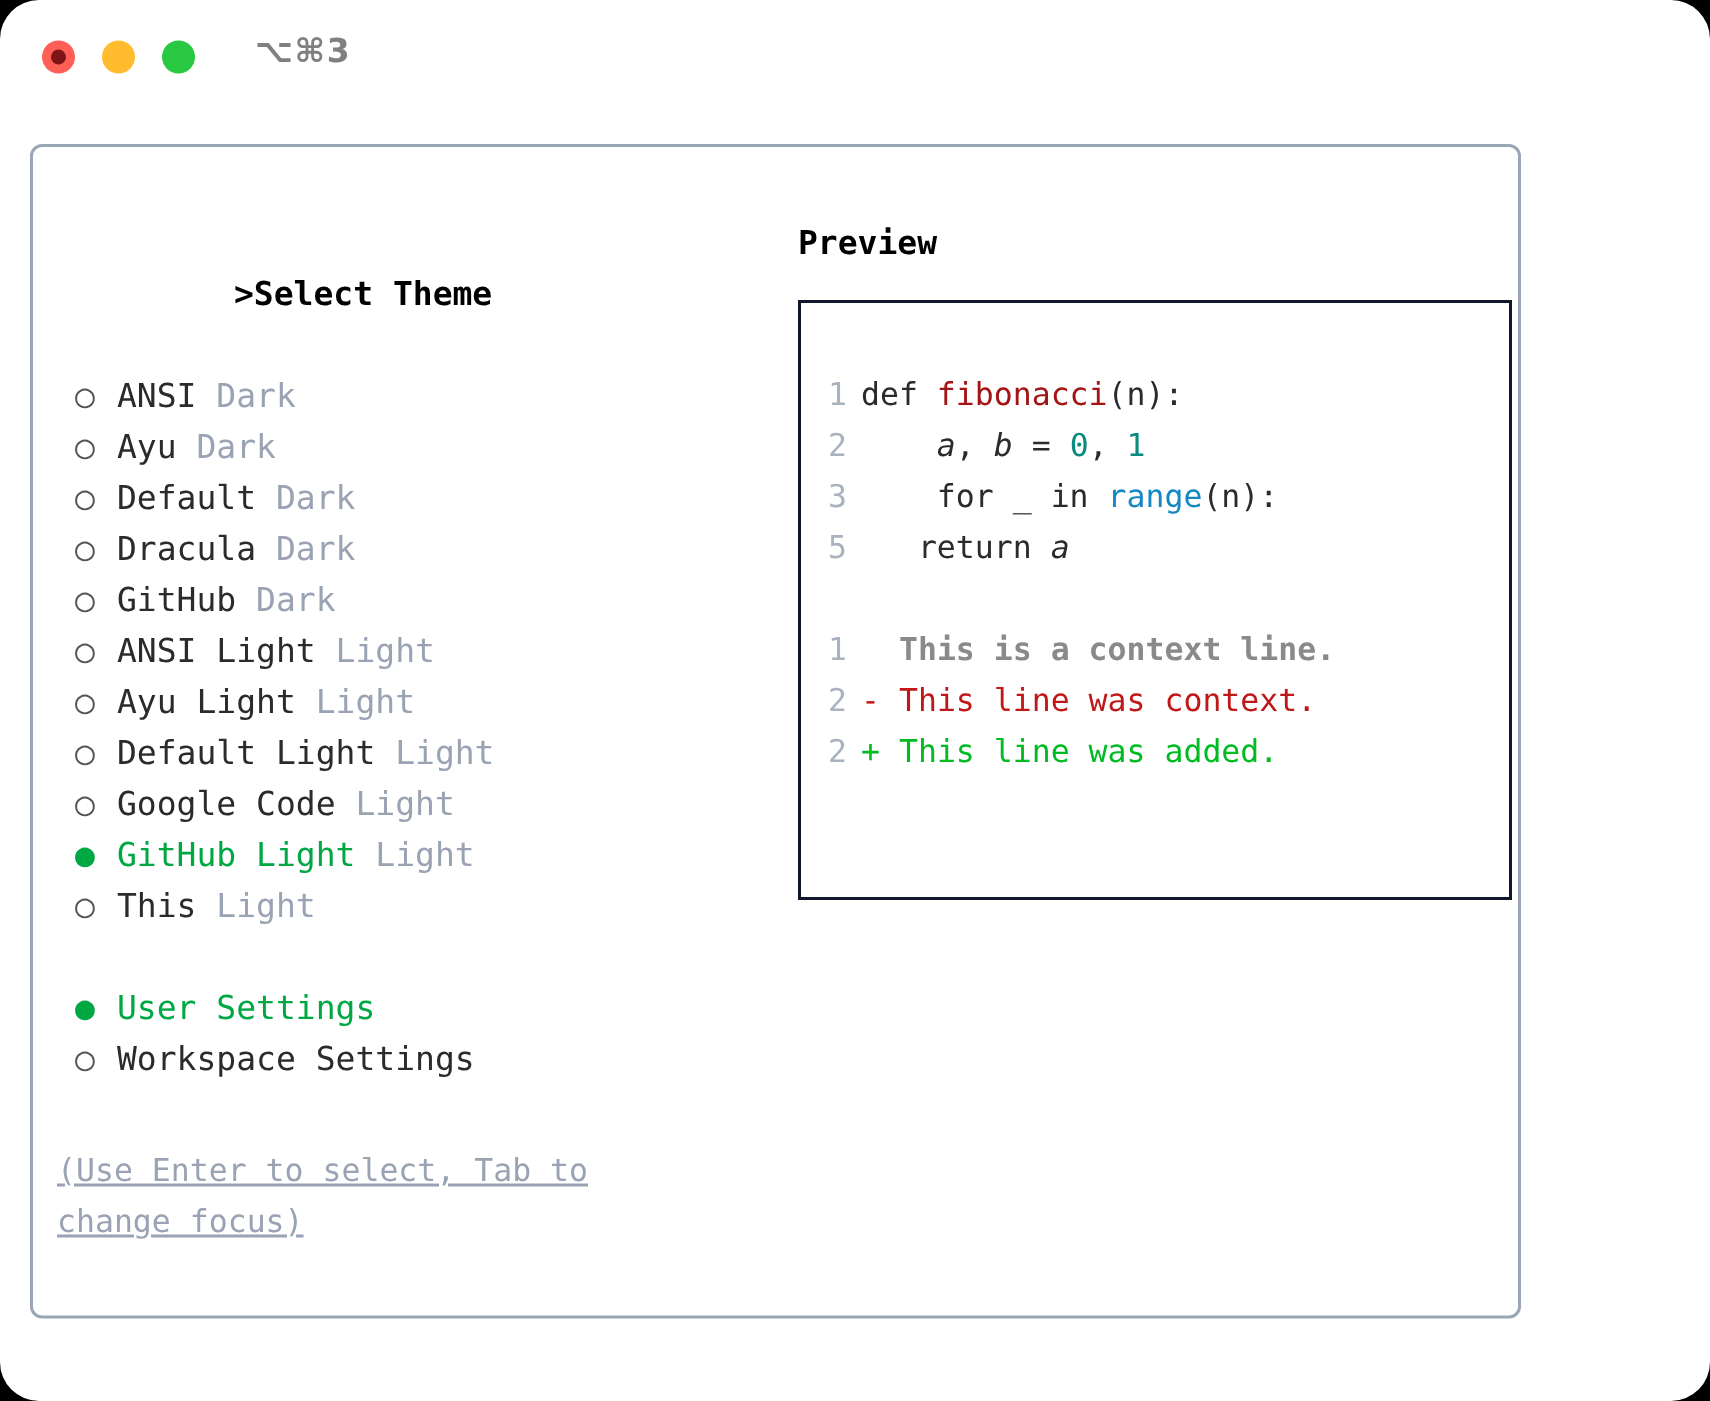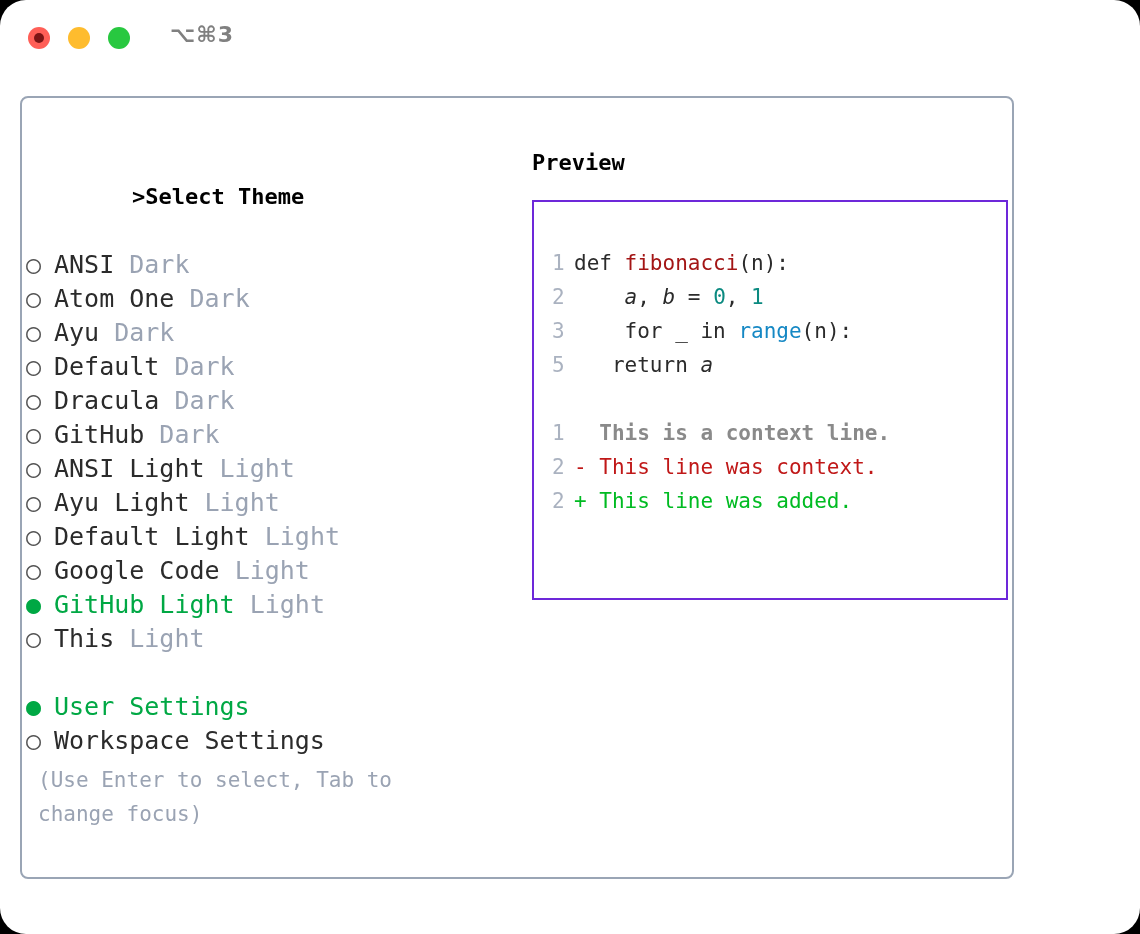--- a/index.html
+++ b/index.html
@@ -69,26 +69,26 @@
     height: 783px;
     border: 2px solid #9aa5b5;
     border-radius: 8px;
     box-sizing: border-box;
     background: #ffffff;
   }
 
   
   #left-col {
     position: absolute;
-    left: 4px;
+    left: 28px;
     top: 48px;
     width: 440px;
   }
   .row {
-    font-size: 25px;
+    font-size: 22px;
     line-height: 34px;
     white-space: pre;
     color: #2b2b2b;
   }
   .row .marker {
     display: inline-block;
     width: 28px;
     color: #555;
   }
   .head-row {
@@ -112,41 +112,42 @@
   .spacer { height: 34px; }
 
   #hint {
     position: absolute;
     left: 16px;
     top: 665px;
     width: 400px;
     font-size: 21px;
     line-height: 34px;
     color: #9aa3b3;
+    text-decoration: underline;
   }
 
   
   #right-col {
     position: absolute;
     left: 478px;
     top: 48px;
     width: 490px;
     margin-left: 32px;
   }
   #preview-title {
     font-size: 22px;
     font-weight: bold;
     color: #000;
     line-height: 34px;
   }
   #preview-box {
     margin-top: 20px;
     width: 476px;
     height: 400px;
-    border: 2px solid #6d28d9;
+    border: 2px solid #0f172a;
     box-sizing: border-box;
     background: #ffffff;
     padding: 44px 0 0 18px;
   }
   .code-line {
     font-size: 21px;
     line-height: 34px;
     white-space: pre;
     color: #2b2b2b;
   }
@@ -182,21 +183,20 @@
   </div>
 
   <div id="panel">
 
     <div id="left-col">
       <div class="head-row">
         <span class="marker">&gt;</span><span>Select Theme</span>
       </div>
       <div id="theme-items">
           <div class="row"><span class="marker">○</span><span>ANSI</span><span class="suffix"> Dark</span></div>
-          <div class="row"><span class="marker">○</span><span>Atom One</span><span class="suffix"> Dark</span></div>
           <div class="row"><span class="marker">○</span><span>Ayu</span><span class="suffix"> Dark</span></div>
           <div class="row"><span class="marker">○</span><span>Default</span><span class="suffix"> Dark</span></div>
           <div class="row"><span class="marker">○</span><span>Dracula</span><span class="suffix"> Dark</span></div>
           <div class="row"><span class="marker">○</span><span>GitHub</span><span class="suffix"> Dark</span></div>
           <div class="row"><span class="marker">○</span><span>ANSI Light</span><span class="suffix"> Light</span></div>
           <div class="row"><span class="marker">○</span><span>Ayu Light</span><span class="suffix"> Light</span></div>
           <div class="row"><span class="marker">○</span><span>Default Light</span><span class="suffix"> Light</span></div>
           <div class="row"><span class="marker">○</span><span>Google Code</span><span class="suffix"> Light</span></div>
           <div class="row selected"><span class="marker">●</span><span>GitHub Light</span><span class="suffix"> Light</span></div>
           <div class="row"><span class="marker">○</span><span>This</span><span class="suffix"> Light</span></div>

